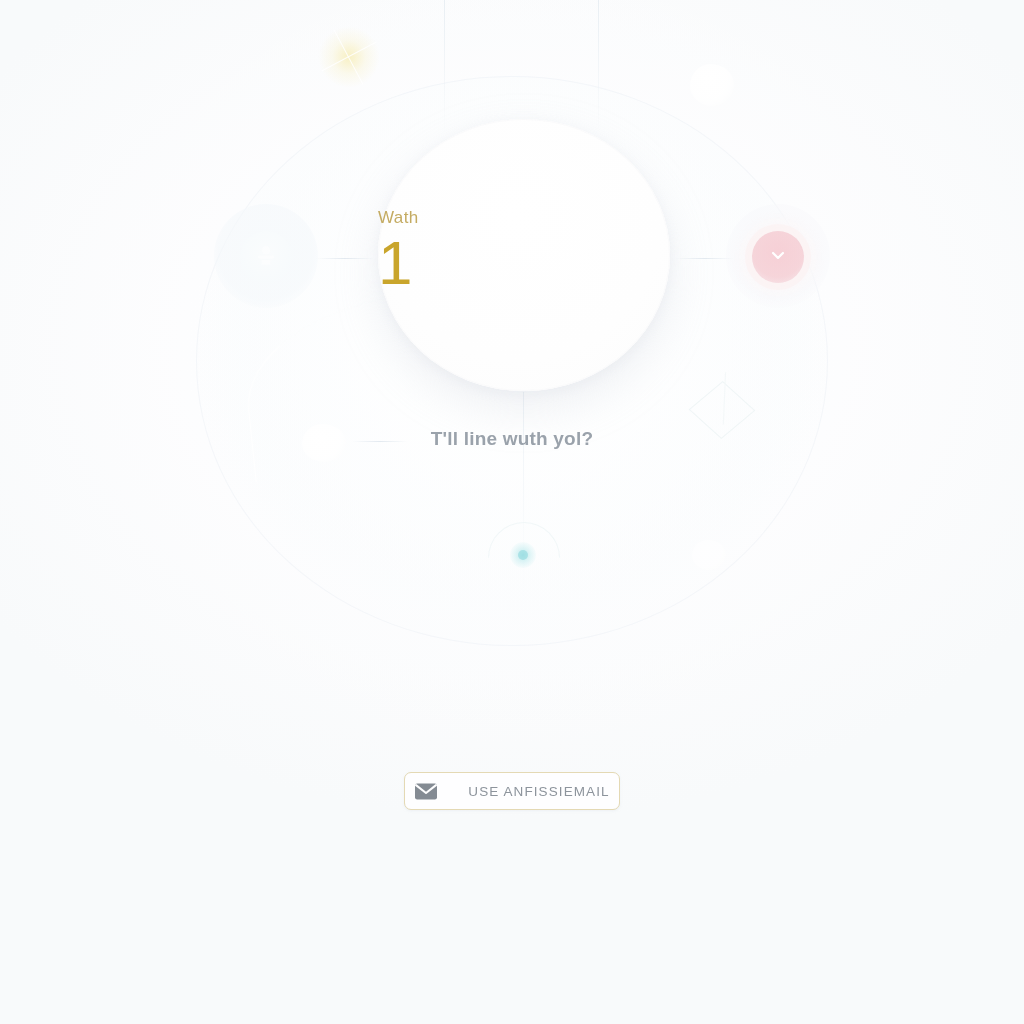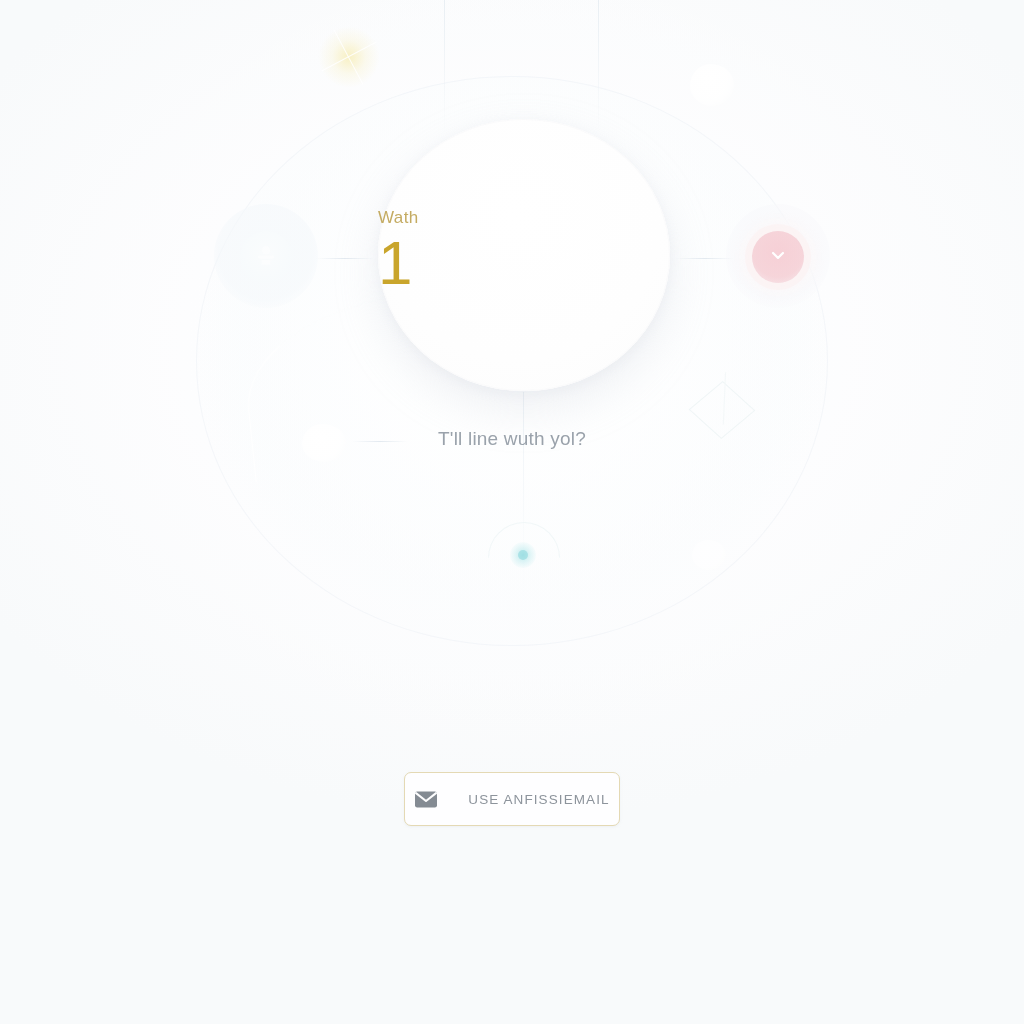--- a/index.html
+++ b/index.html
@@ -211,34 +211,35 @@
   }
 
   .subtitle {
     position: absolute;
     left: 0; top: 428px;
     width: 1024px;
     text-align: center;
     font-size: 19px;
     letter-spacing: .2px;
     color: #9aa2ab;
+    font-weight: bold;
   }
 
   
   .actions {
     position: absolute;
     left: 0; top: 772px;
     width: 1024px;
     display: flex;
     justify-content: center;
     gap: 88px;
   }
   .action-btn {
     width: 216px;
-    height: 54px;
+    height: 38px;
     border-radius: 7px;
     background: #fefeff;
     display: flex;
     align-items: center;
     justify-content: center;
     gap: 30px;
     box-sizing: border-box;
     cursor: pointer;
     box-shadow: 0 1px 3px rgba(200,210,220,.22);
   }

